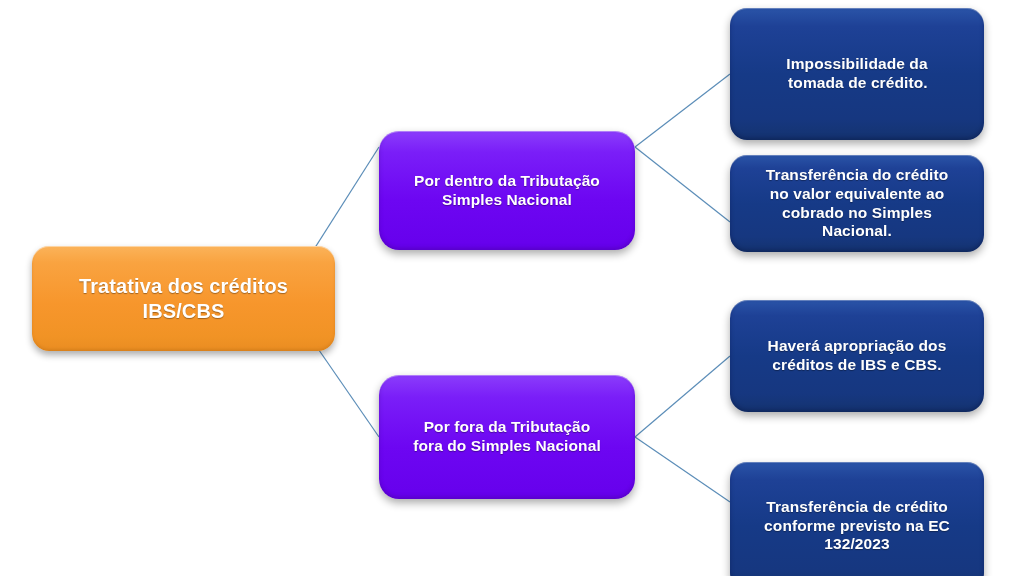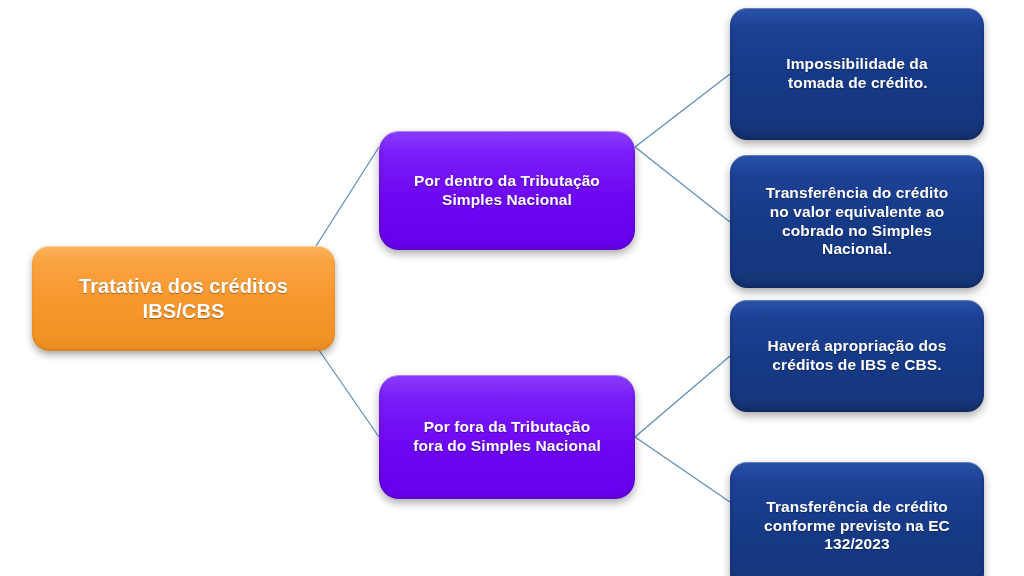--- a/index.html
+++ b/index.html
@@ -82,22 +82,22 @@
     width: 254px;
     border-radius: 17px;
     font-size: 15.5px;
     background: linear-gradient(180deg, #2a54a8 0%, #1e4196 14%, #163a87 50%, #163780 84%, #14336f 100%);
     box-shadow:
       0 4px 8px rgba(0,0,0,0.33),
       inset 0 1px 0 rgba(255,255,255,0.28),
       inset 0 -2px 4px rgba(0,10,50,0.32);
   }
   .node-leaf-1 { top: 8px;   height: 132px; text-align: right; }
-  .node-leaf-2 { top: 155px; height: 133px; }
-  .node-leaf-3 { top: 300px; height: 112px; }
+  .node-leaf-2 { top: 155px; height: 97px; }
+  .node-leaf-3 { top: 300px; height: 112px; border-radius: 18px; }
   .node-leaf-4 { top: 462px; height: 128px; }
 </style>
 </head>
 <body>
 
 <div id="diagram-canvas">
 
   <svg id="connector-layer" viewBox="0 0 1024 576" width="1024" height="576" xmlns="http://www.w3.org/2000/svg">
 
     <line x1="283" y1="298" x2="379" y2="147" stroke="#5b8db8" stroke-width="1.2"></line>

